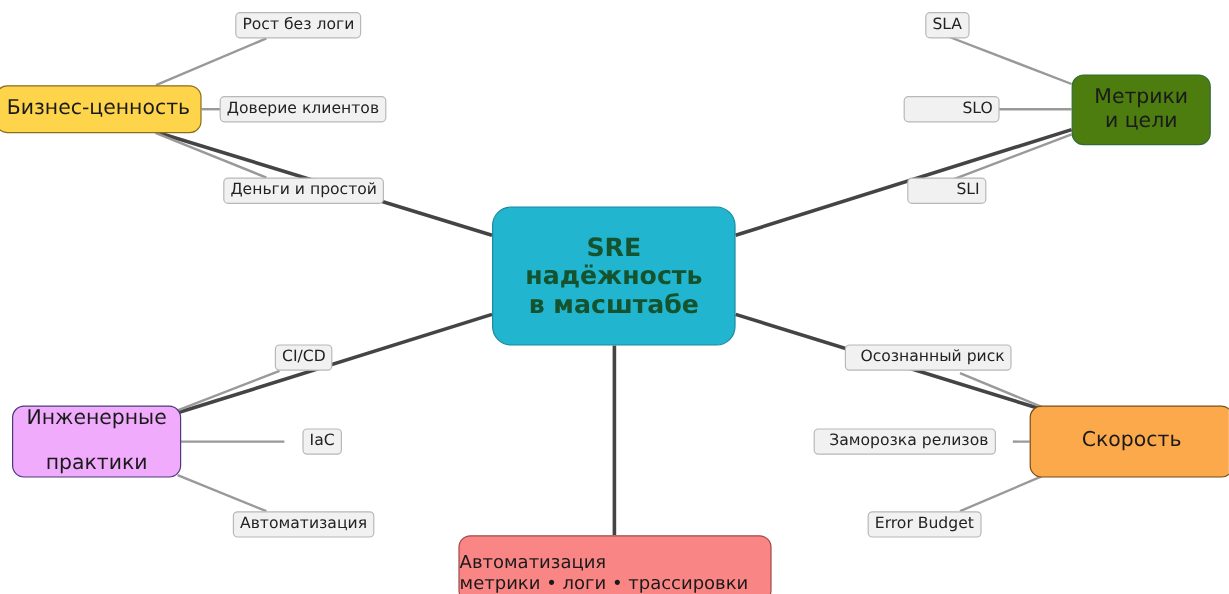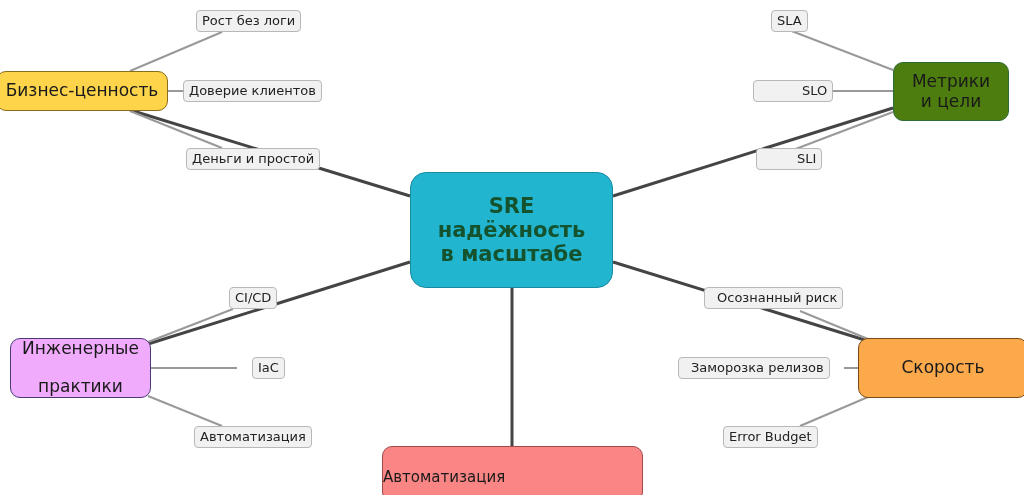--- a/index.html
+++ b/index.html
@@ -75,13 +75,14 @@
 
 <div class="node branch" style="left:858px; top:338px; width:170px; height:60px; background:#fba94b; border-color:#7a4a15;">
   <span>Скорость</span>
 </div>
 <div class="leaf" style="left:704px; top:287px;padding-left:12px;">Осознанный риск</div>
 <div class="leaf" style="left:678px; top:357px;padding-left:12px;">Заморозка релизов</div>
 <div class="leaf" style="left:723px; top:426px;">Error Budget</div>
 
 <div class="node branch" style="left:382px; top:446px; width:261px; height:56px; background:#fa8585; border-color:#a04a4a; font-size:15px; align-items:flex-start; padding-top:7px;">
   <span>Автоматизация</span>
+  <span>метрики • логи • трассировки</span>
 </div>
 
 </body></html>

